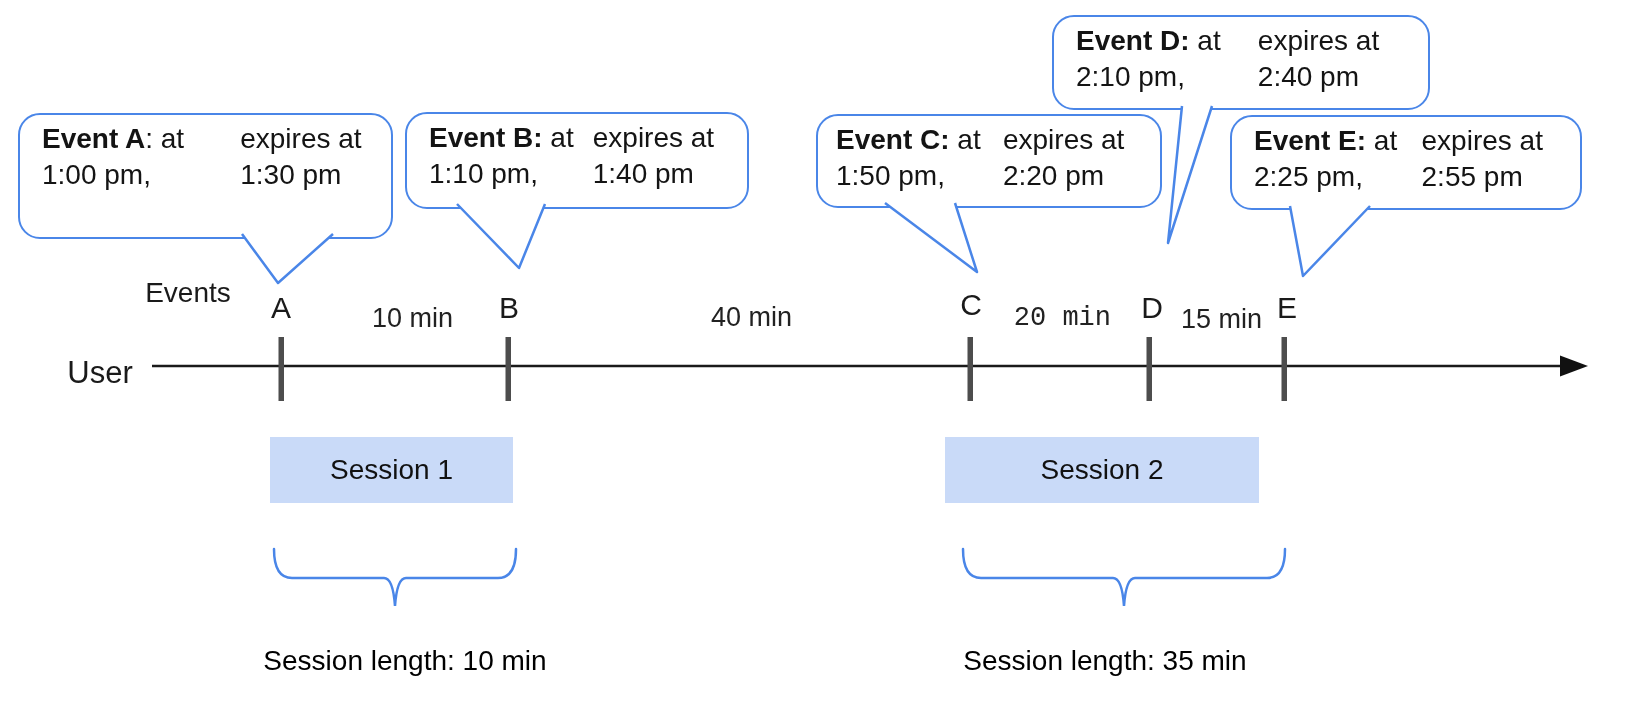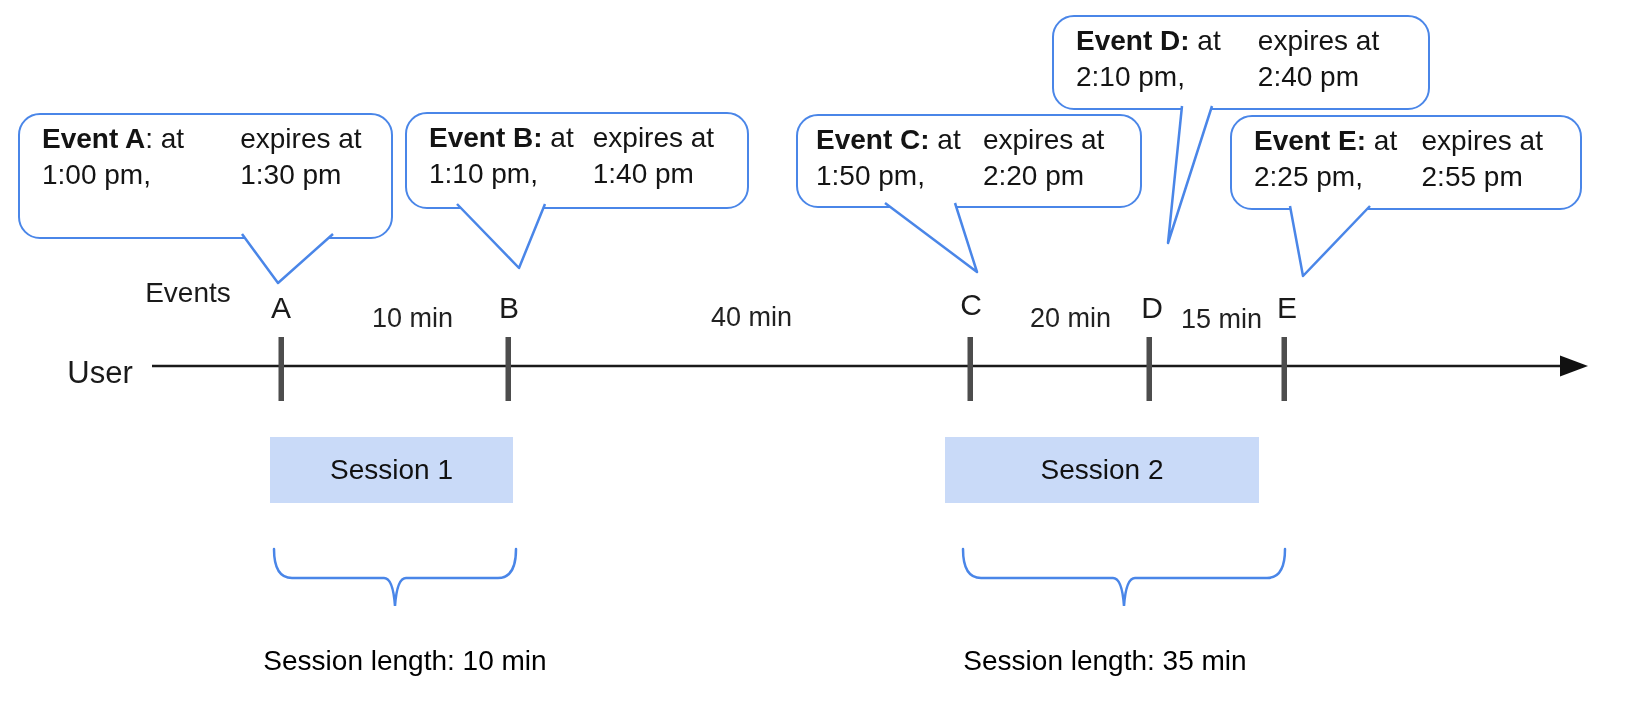--- a/index.html
+++ b/index.html
@@ -31,21 +31,21 @@
   <div class="bubble" style="left:18px;top:113px;width:375px;height:126px;gap:40px;">
     <div><b>Event A</b><span>: at 1:00 pm,</span></div>
     <div>expires at 1:30 pm</div>
   </div>
 
   <div class="bubble" style="left:405px;top:112px;width:344px;height:97px;">
     <div><b>Event B:</b><span> at 1:10 pm,</span></div>
     <div>expires at 1:40 pm</div>
   </div>
 
-  <div class="bubble" style="left:796px;top:114px;width:346px;height:94px;padding-left:18px;">
+  <div class="bubble" style="left:816px;top:114px;width:346px;height:94px;padding-left:18px;">
     <div><b>Event C:</b><span> at 1:50 pm,</span></div>
     <div>expires at 2:20 pm</div>
   </div>
 
   <div class="bubble" style="left:1052px;top:15px;width:378px;height:95px;">
     <div><b>Event D:</b><span> at 2:10 pm,</span></div>
     <div>expires at 2:40 pm</div>
   </div>
 
   <div class="bubble" style="left:1230px;top:115px;width:352px;height:95px;">
@@ -78,21 +78,21 @@
   <div class="axis-label" style="left:55px;top:355px;width:90px;font-size:31px;line-height:36px;">User</div>
 
   <div class="tick-letter" style="left:259px;top:291px;">A</div>
   <div class="tick-letter" style="left:487px;top:291px;">B</div>
   <div class="tick-letter" style="left:949px;top:288px;">C</div>
   <div class="tick-letter" style="left:1130px;top:291px;">D</div>
   <div class="tick-letter" style="left:1265px;top:291px;">E</div>
 
   <div class="gap-label" style="left:353px;top:305px;">10 min</div>
   <div class="gap-label" style="left:692px;top:304px;">40 min</div>
-  <div class="gap-label" style="left:1011px;top:305px;">20 min</div>
+  <div class="gap-label" style="left:1011px;top:305px;font-family:Liberation Mono, monospace;">20 min</div>
   <div class="gap-label" style="left:1162px;top:306px;">15 min</div>
 
   <div class="session-bar" style="left:270px;top:437px;width:243px;">
     <span>Session 1</span>
   </div>
   <div class="session-bar" style="left:945px;top:437px;width:314px;">
     <span>Session 2</span>
   </div>
 
   <div class="length-label" style="left:225px;top:645px;">Session length: 10 min</div>

